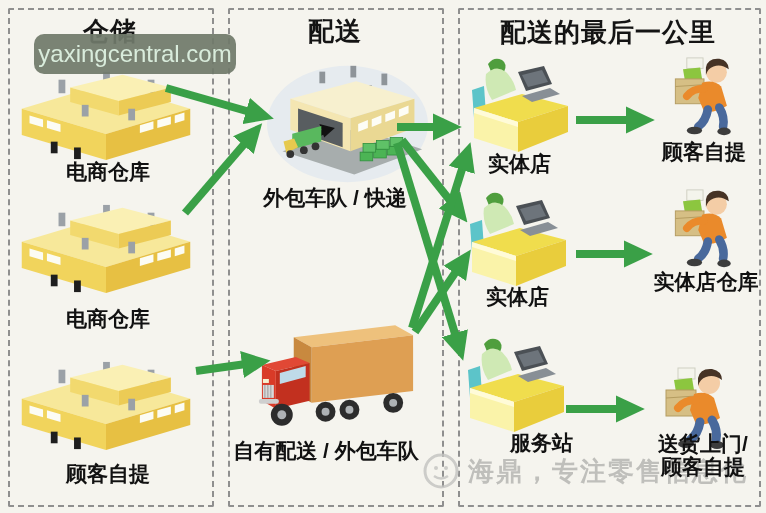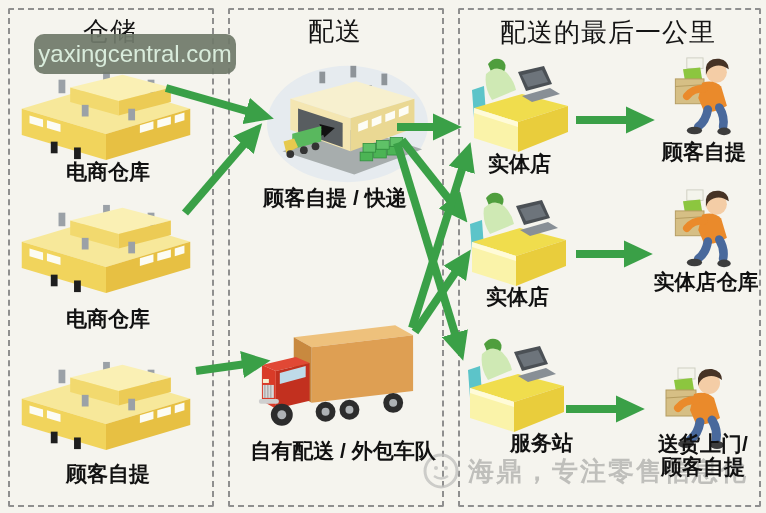--- a/index.html
+++ b/index.html
@@ -3,21 +3,21 @@
 <meta charset="utf-8">
 <style>
   html,body{margin:0;padding:0;background:#f5f4ee;}
   #canvas{
     position:relative;width:766px;height:513px;overflow:hidden;
     background:#f5f4ee;
     font-family:"Liberation Sans","DejaVu Sans",sans-serif;
   }
   .box{position:absolute;border:2px dashed #8f8f8f;border-radius:2px;z-index:0;background:transparent;}
   .hdr{
-    position:absolute;z-index:4;text-align:center;font-weight:normal;
+    position:absolute;z-index:4;text-align:center;font-weight:bold;
     font-size:26px;color:#141414;letter-spacing:1px;
   }
   .lbl{
     position:absolute;z-index:4;text-align:center;font-weight:bold;
     font-size:21px;color:#111;line-height:1.1;
   }
   .ill{position:absolute;z-index:2;}
   #arrow-layer{position:absolute;left:0;top:0;z-index:3;}
   #wm-top{
     position:absolute;left:34px;top:34px;width:202px;height:40px;z-index:5;
@@ -284,22 +284,22 @@
       <line x1="576" y1="120" x2="630" y2="120"></line>
       <line x1="576" y1="254" x2="628" y2="254"></line>
       <line x1="566" y1="409" x2="620" y2="409"></line>
     </g>
   </svg>
 
   <div class="lbl" style="left:10px;top:160px;width:196px;">电商仓库</div>
   <div class="lbl" style="left:10px;top:307px;width:196px;">电商仓库</div>
   <div class="lbl" style="left:10px;top:462px;width:196px;">顾客自提</div>
 
-  <div class="lbl" style="left:233px;top:186px;width:204px;">顾客自提 / 快递</div>
-  <div class="lbl" style="left:236px;top:439px;width:214px;">自有配送 / 外包车队</div>
+  <div class="lbl" style="left:233px;top:186px;width:204px;">外包车队 / 快递</div>
+  <div class="lbl" style="left:219px;top:439px;width:214px;">自有配送 / 外包车队</div>
 
   <div class="lbl" style="left:462px;top:152px;width:115px;">实体店</div>
   <div class="lbl" style="left:460px;top:285px;width:115px;">实体店</div>
   <div class="lbl" style="left:458px;top:431px;width:115px;text-align:right;">服务站</div>
 
   <div class="lbl" style="left:648px;top:140px;width:112px;"><span>顾客自提</span><span></span></div>
   <div class="lbl" style="left:650px;top:270px;width:112px;"><span>实体店仓库</span><span></span></div>
   <div class="lbl" style="left:646px;top:432px;width:114px;">
       <span style="display:block;">送货上门/</span>
       <span style="display:block;">顾客自提</span>

